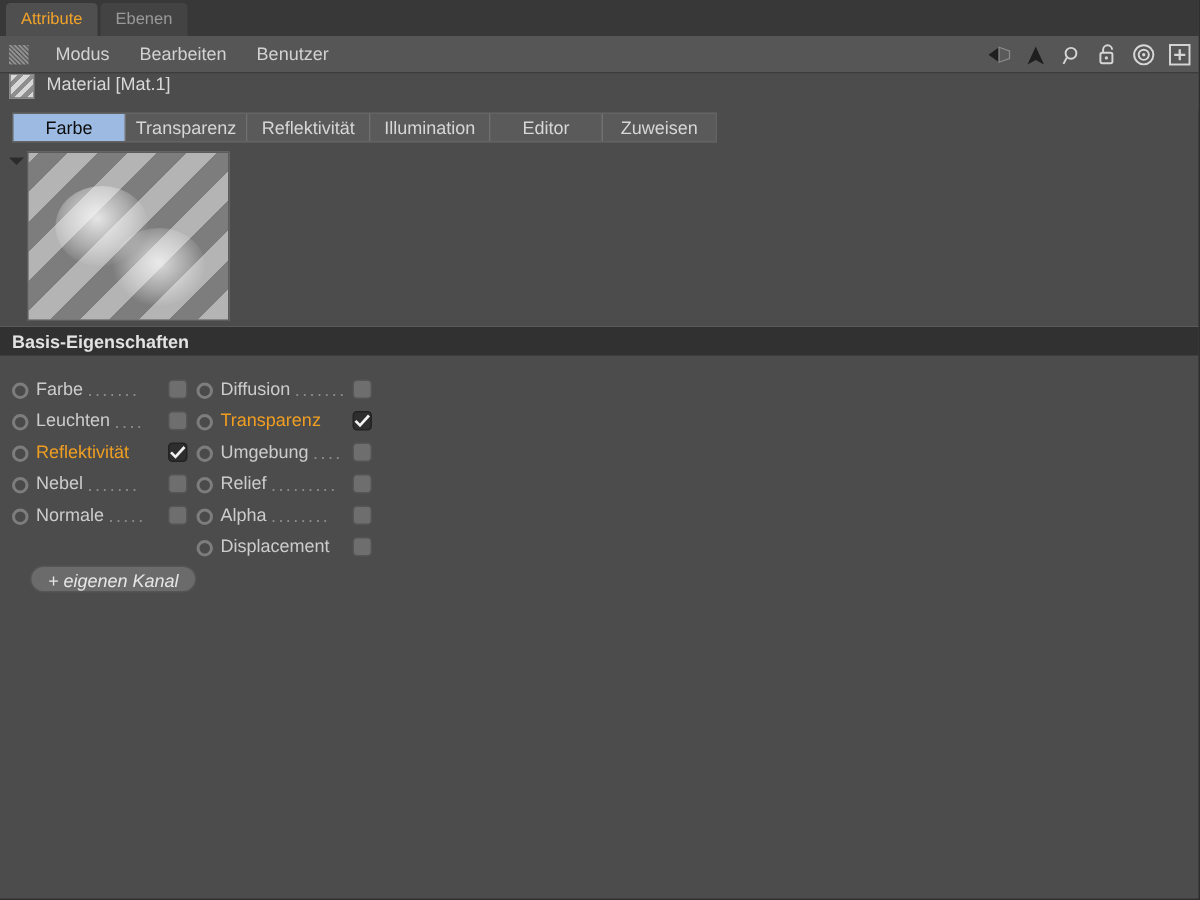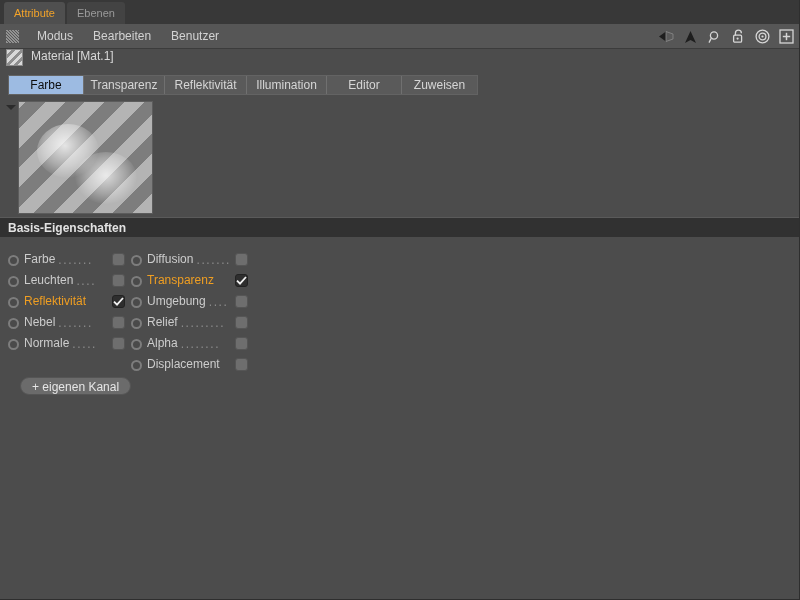--- a/index.html
+++ b/index.html
@@ -341,21 +341,21 @@
     justify-content: center;
   }
   .chan-box.checked {
     background: #2e2e2e;
     border-color: #222;
   }
   .chan-box .tick { display: none; }
   .chan-box.checked .tick { display: block; }
 
   
-  .addbtn-wrap { padding: 6px 0 0 20px; }
+  .addbtn-wrap { padding: 6px 0 0 20px; font-style: italic; }
   .addbtn {
     display: inline-block;
     height: 18px;
     line-height: 18px;
     padding: 0 11px;
     background: #6b6b6b;
     border: 1px solid #555;
     border-radius: 9px;
     color: #e6e6e6;
     font-size: 12px;

